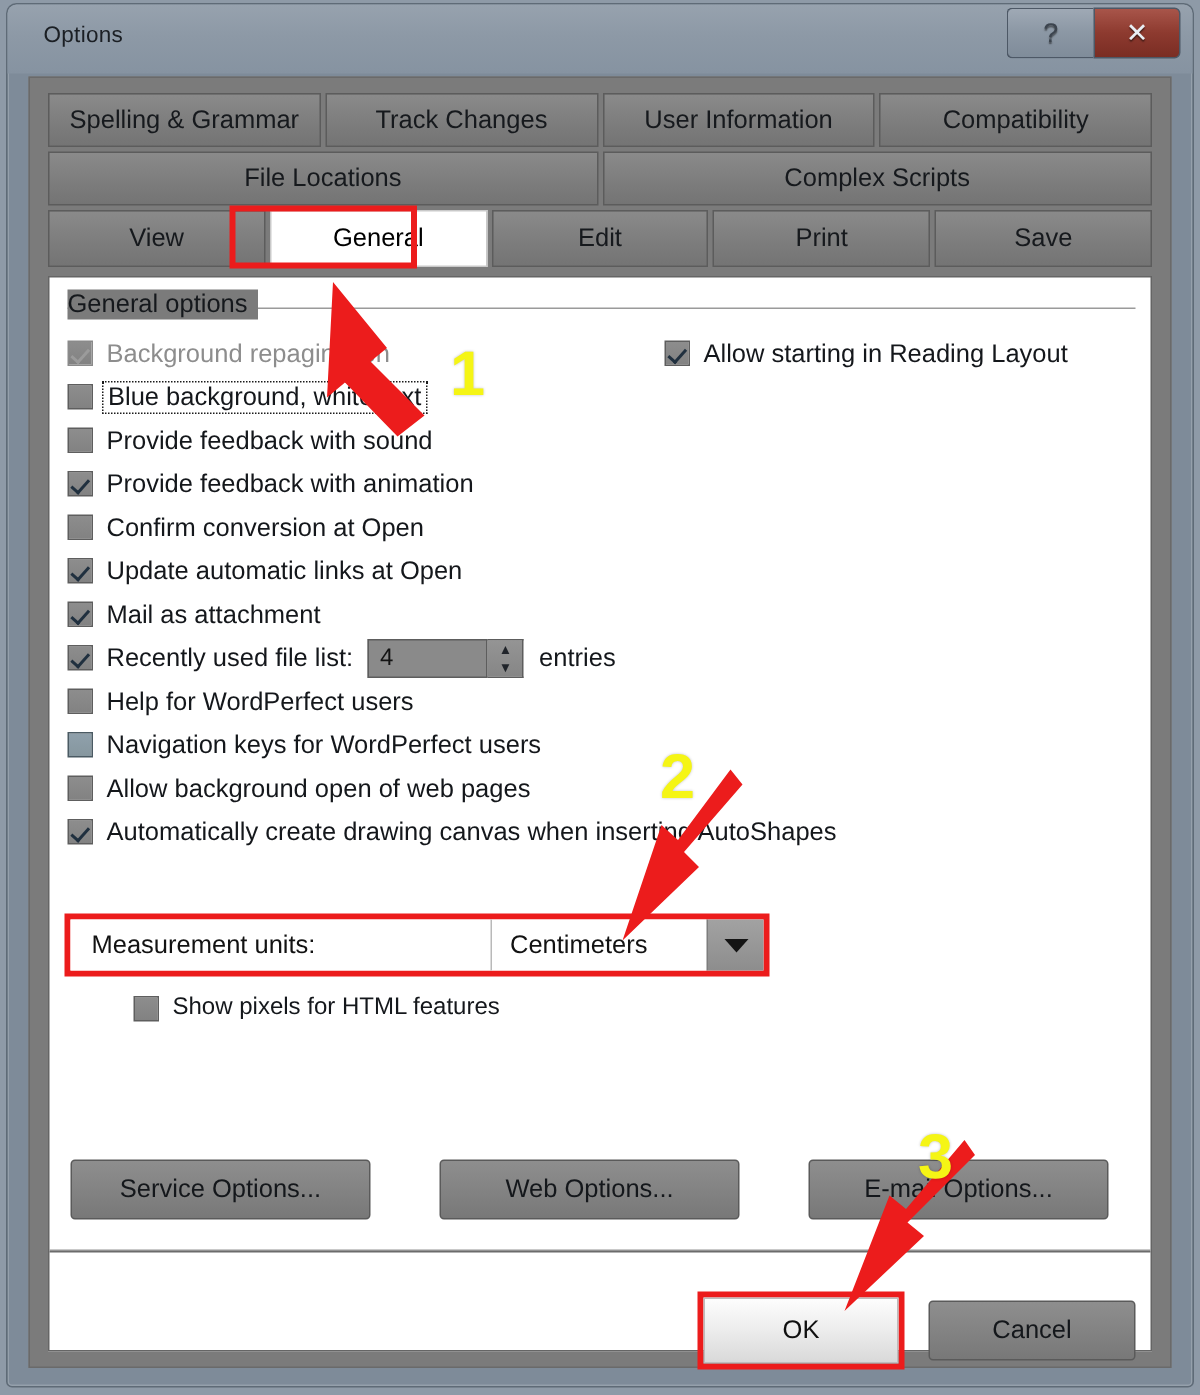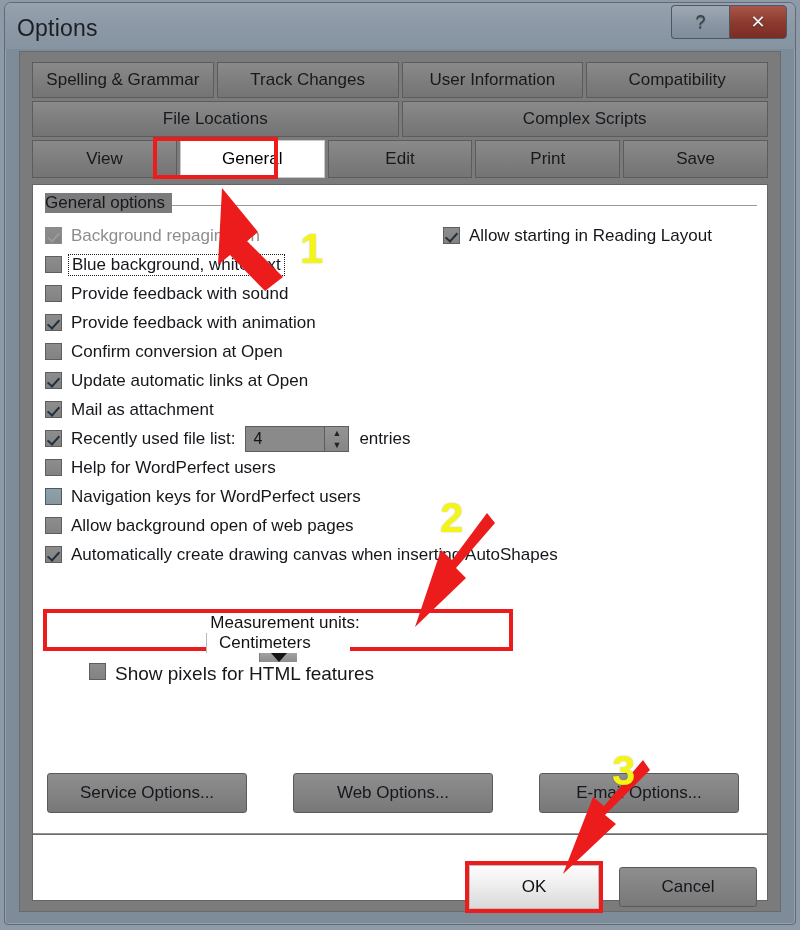--- a/index.html
+++ b/index.html
@@ -18,22 +18,22 @@
     border-radius:7px 7px 4px 4px;
     box-sizing:border-box;
     box-shadow:0 0 0 1px rgba(255,255,255,.18) inset;
   }
   .titlebar{
     position:absolute;left:0;top:0;width:100%;height:46px;
     background:linear-gradient(180deg,#97a2ae 0%,#8d99a6 45%,#8693a1 100%);
     border-radius:6px 6px 0 0;
   }
   .title-text{
-    position:absolute;left:12px;top:12px;
-    font-size:23px;color:#1b1f24;letter-spacing:.2px;
+    position:absolute;left:24px;top:12px;
+    font-size:15px;color:#1b1f24;letter-spacing:.2px;
   }
   .wbtns{position:absolute;right:8px;top:2px;height:36px;display:flex;}
   .wbtn{
     width:58px;height:34px;
     border:1px solid #4d5866;
     box-sizing:border-box;
     display:flex;align-items:center;justify-content:center;
     font-size:18px;color:#e9eef3;
     text-shadow:0 1px 1px rgba(0,0,0,.5);
   }
@@ -134,21 +134,21 @@
   
   .rightopt{
     position:absolute;left:410px;top:36px;
     display:flex;align-items:center;height:29px;font-size:17px;color:#14171b;
   }
 
   
   .measure-wrap{
     position:absolute;left:10px;top:424px;width:470px;height:42px;
     border:4px solid #ec1c1c;box-sizing:border-box;background:#fff;
-    display:flex;align-items:center;flex-direction:column;
+    display:flex;align-items:center;
   }
   .measure-label{
     flex:1;height:100%;background:#fff;display:flex;align-items:center;
     padding-left:14px;font-size:17px;color:#121212;box-sizing:border-box;
   }
   .measure-combo{
     width:144px;height:100%;background:#fff;border-left:1px solid #b9b9b9;
     display:flex;align-items:center;padding-left:12px;box-sizing:border-box;
     font-size:17px;color:#121212;
   }
@@ -159,21 +159,21 @@
     display:flex;align-items:center;justify-content:center;
     box-sizing:border-box;
   }
   .caret{
     width:0;height:0;border-left:8px solid transparent;border-right:8px solid transparent;
     border-top:9px solid #141414;
   }
 
   .showpixels{
     position:absolute;left:56px;top:478px;
-    display:flex;align-items:flex-start;font-size:19px;color:#14171b;
+    display:flex;align-items:flex-end;font-size:16px;color:#14171b;
   }
 
   
   .btnrow{
     position:absolute;left:14px;right:28px;top:588px;
     display:flex;justify-content:space-between;
   }
   .btn{
     width:200px;height:40px;
     background:linear-gradient(180deg,#8e8e8e 0%,#828282 55%,#787878 100%);

